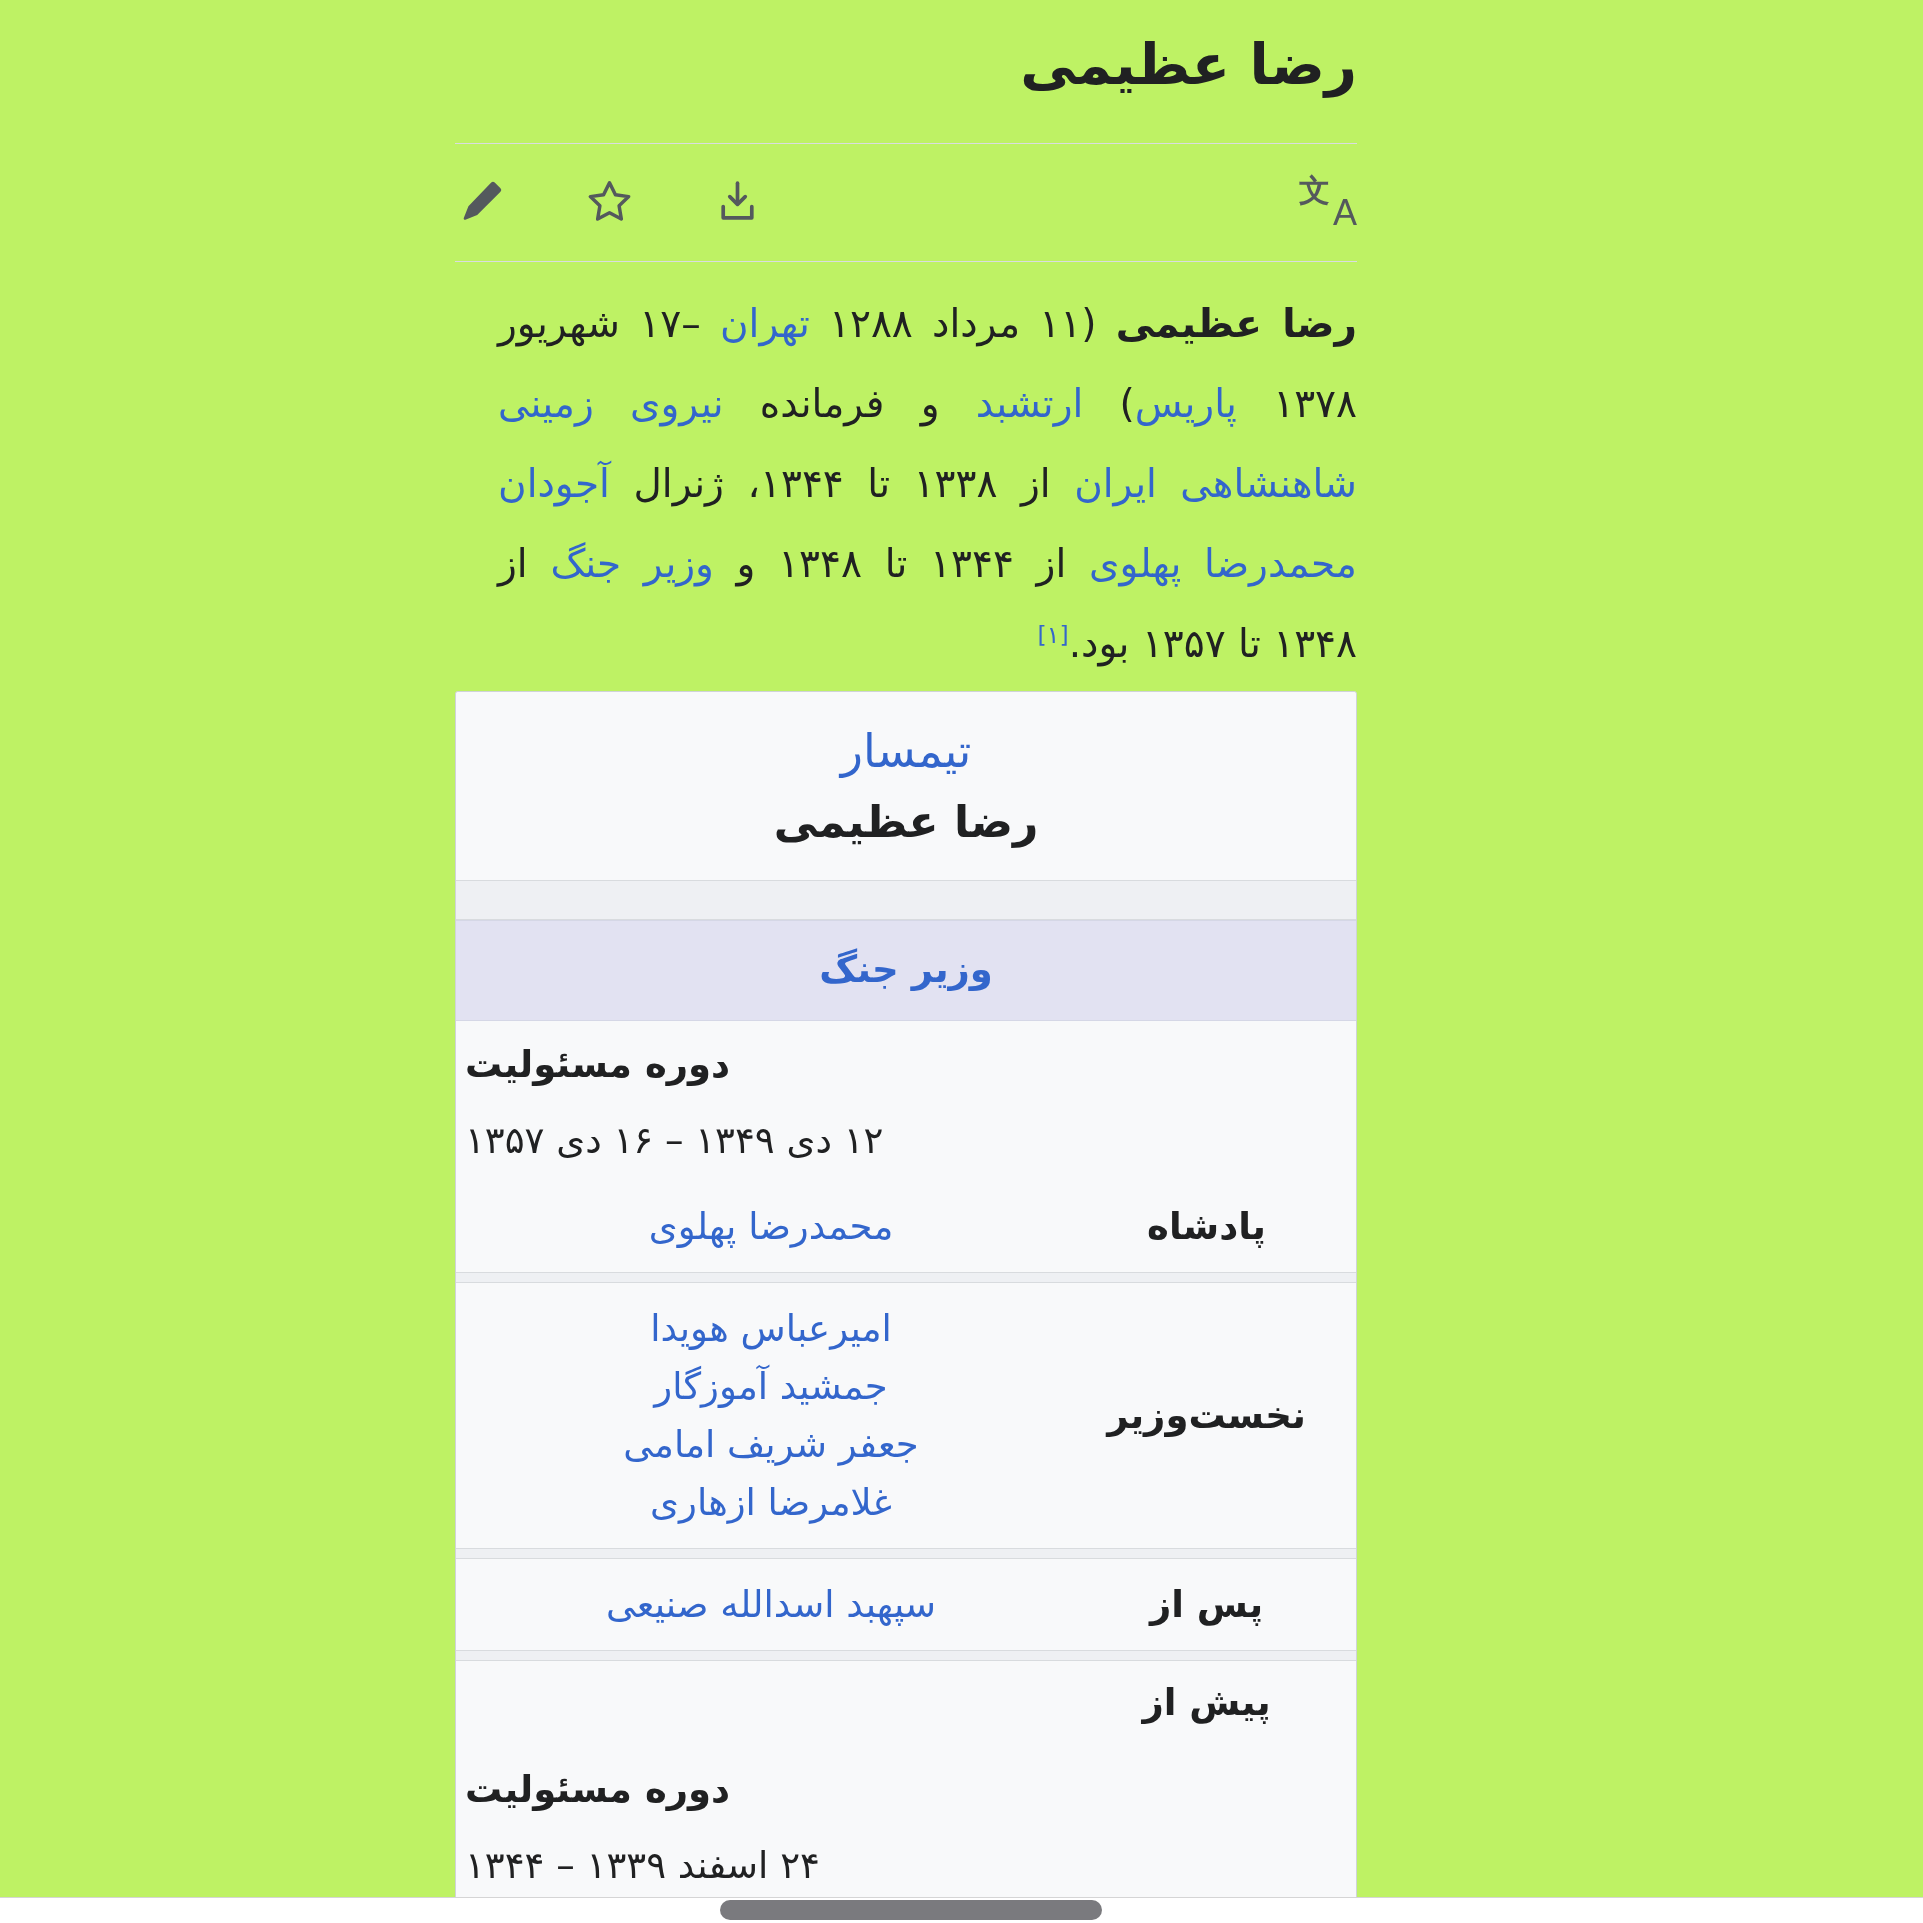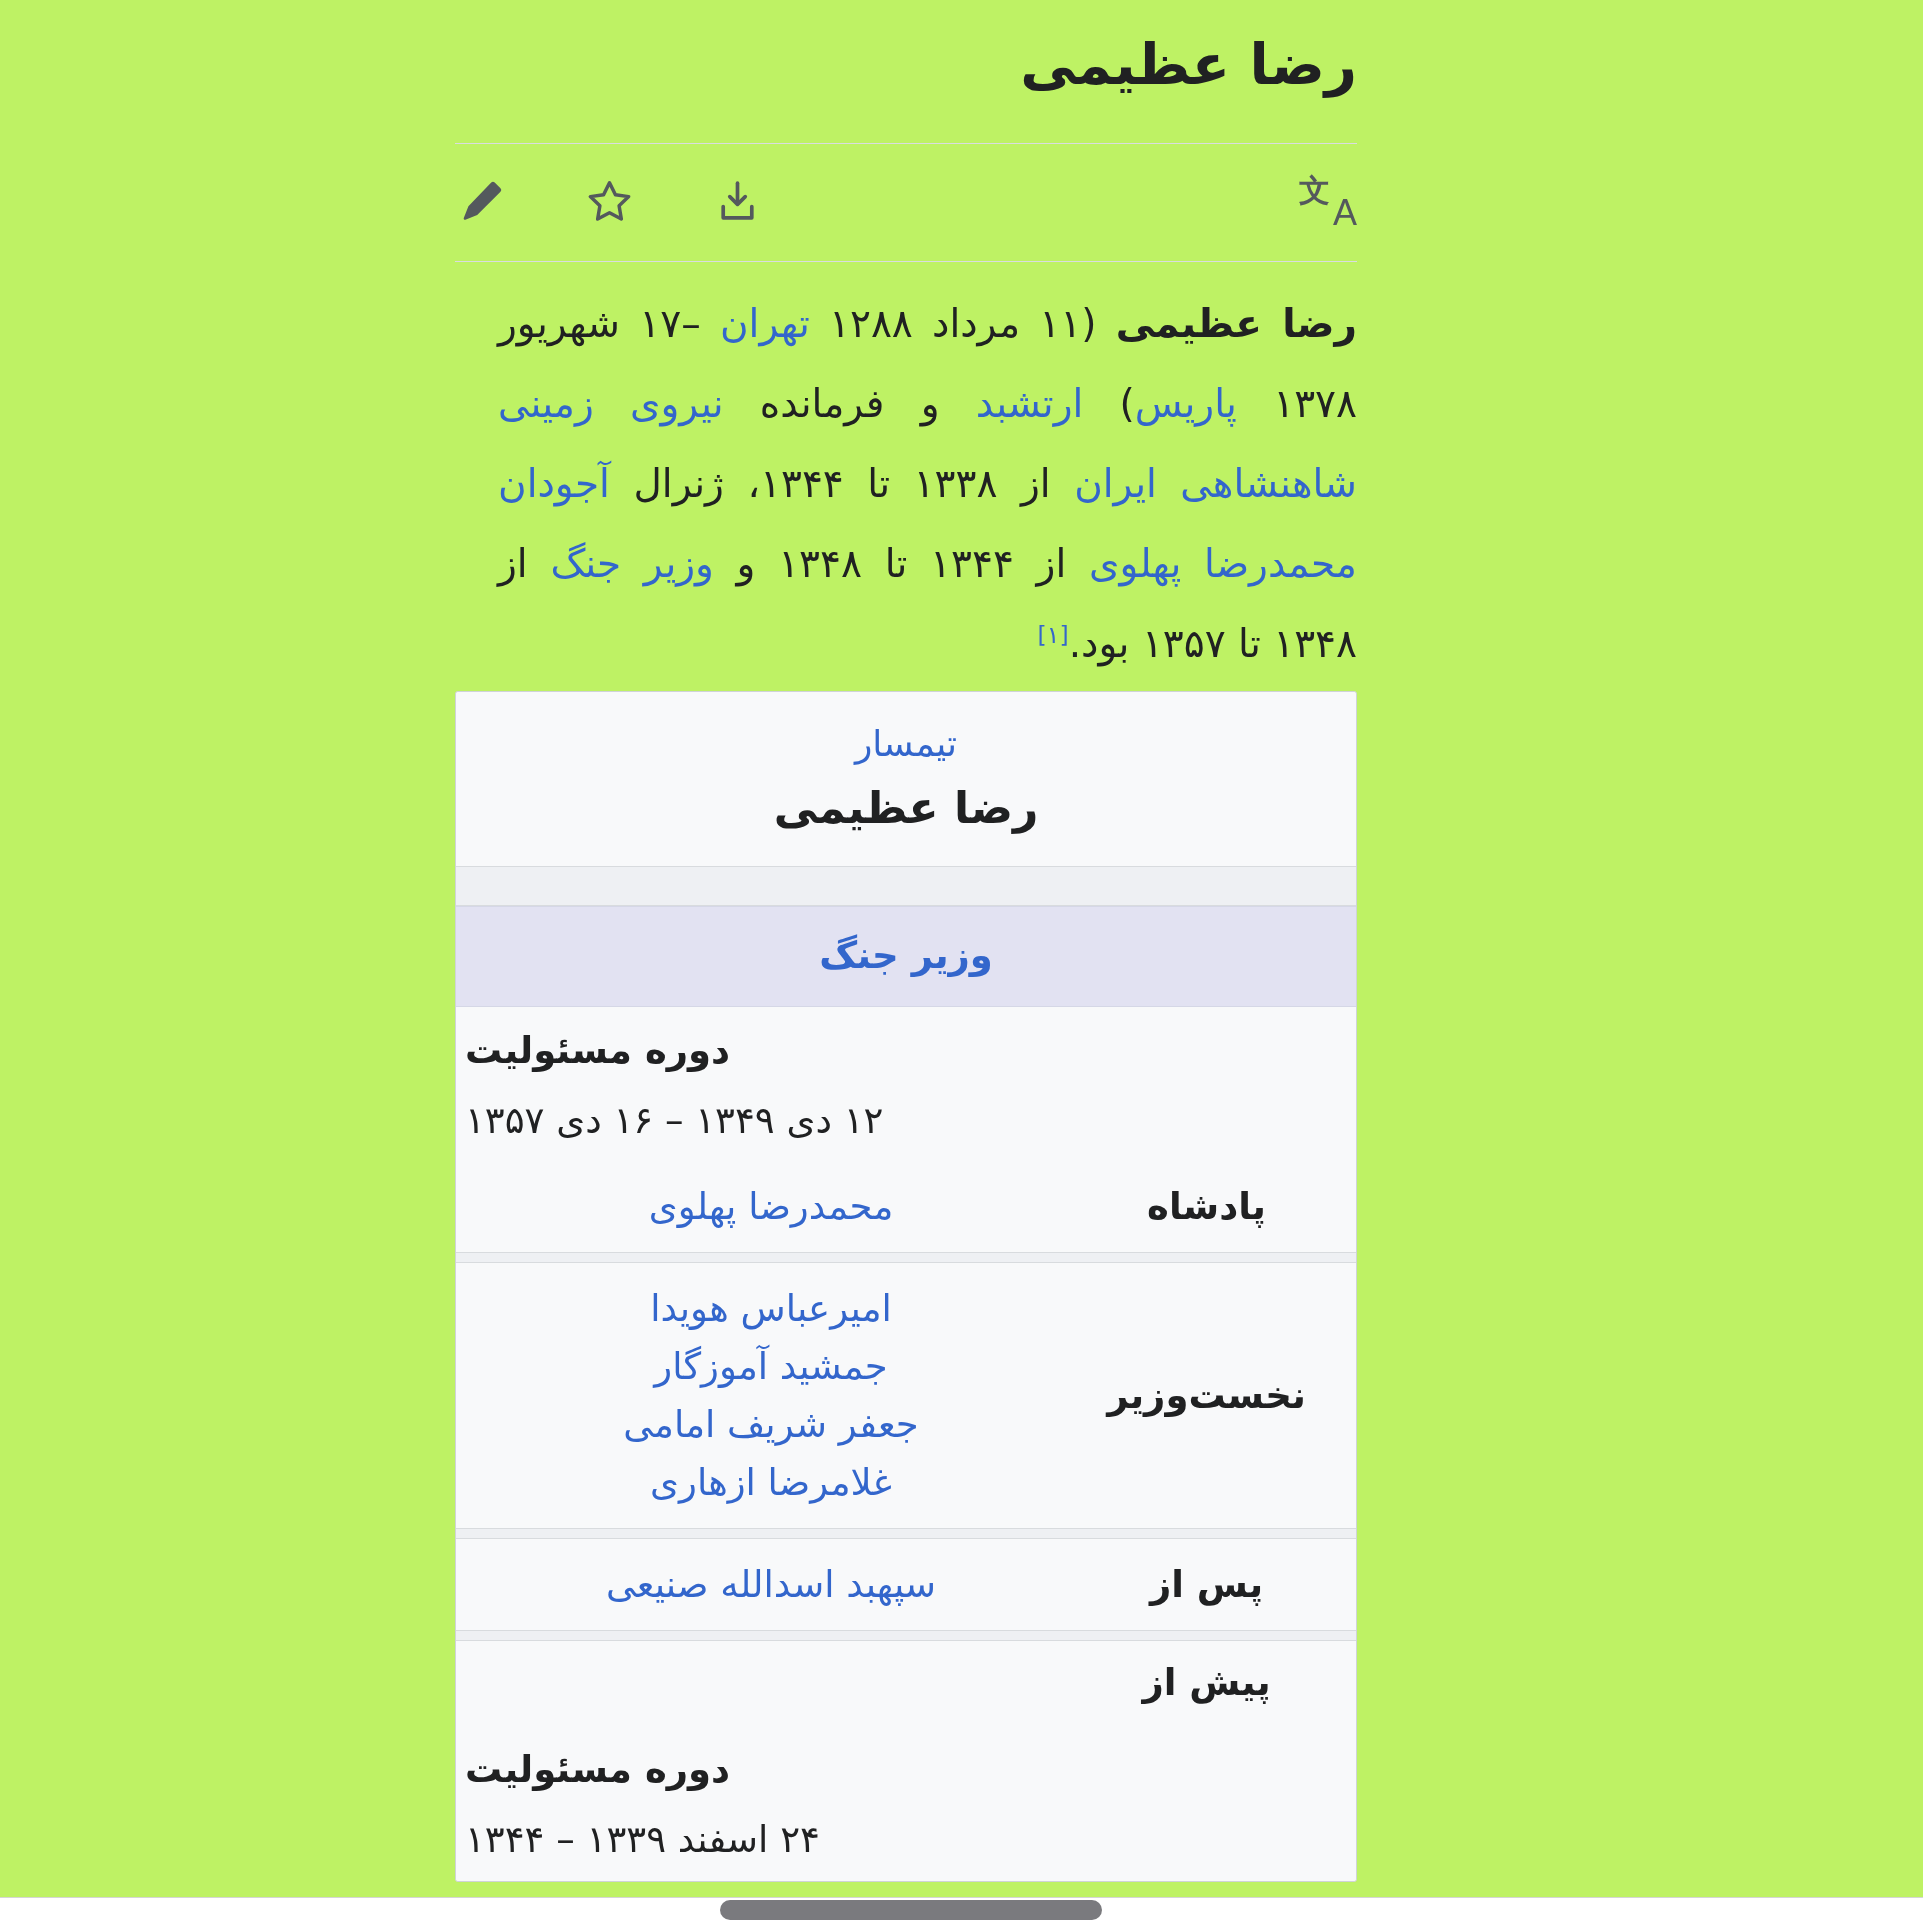--- a/index.html
+++ b/index.html
@@ -29,32 +29,32 @@
     text-align:justify; direction:rtl; color:#202122;margin-left:43px;
   }
   .lead a, .infobox a { color:#3366cc; text-decoration:none; }
   .lead b { font-weight:bold; }
   .lead sup { font-size:23.6px; line-height:0; vertical-align:super; }
 
   .infobox {
     margin-top:7.3px; background:#f8f9fa; border:0.9px solid #cfd3d8; border-radius:2.7px;
     direction:rtl; font-size:37px; line-height:1.4; color:#202122;
   }
-  .ib-pretitle { text-align:center; padding:27px 9px 1.8px; font-size:36px; }
+  .ib-pretitle { text-align:center; padding:27px 9px 1.8px; font-size:46px; }
   .ib-name { text-align:center; font-weight:bold; font-size:44px; padding:5.5px 9px 27px; }
   .ib-sep { height:11px; background:#eef0f3; border-top:0.9px solid #d8dbde; border-bottom:0.9px solid #d8dbde; }
   .ib-sep.big { height:40px; }
   .ib-band {
     background:#e2e2f2; text-align:center; padding:23.6px 14.5px;
     border-top:0.9px solid #d5d7e6; border-bottom:0.9px solid #d5d7e6;
   }
   .ib-band a { font-weight:bold; font-size:37px; }
   .ib-term { text-align:left; padding:18px 9px 14.5px; }
   .ib-term .t-label { font-weight:bold; }
-  .ib-term .t-dates { margin-top:19px; }
+  .ib-term .t-dates { margin-top:25px; }
   .ib-row { display:flex; direction:rtl; padding:16.4px 0; align-items:center; }
   .ib-label { width:30%; padding-right:29px; font-weight:bold; text-align:center; }
   .ib-values { flex:1; text-align:center; }
   .ib-values a { display:block; line-height:58px; }
 
   .bottom-strip {
     position:absolute; left:0; right:0; bottom:0; height:27px;
     background:#ffffff; border-top:0.9px solid #d5d5d5;
   }
   .home-indicator {

